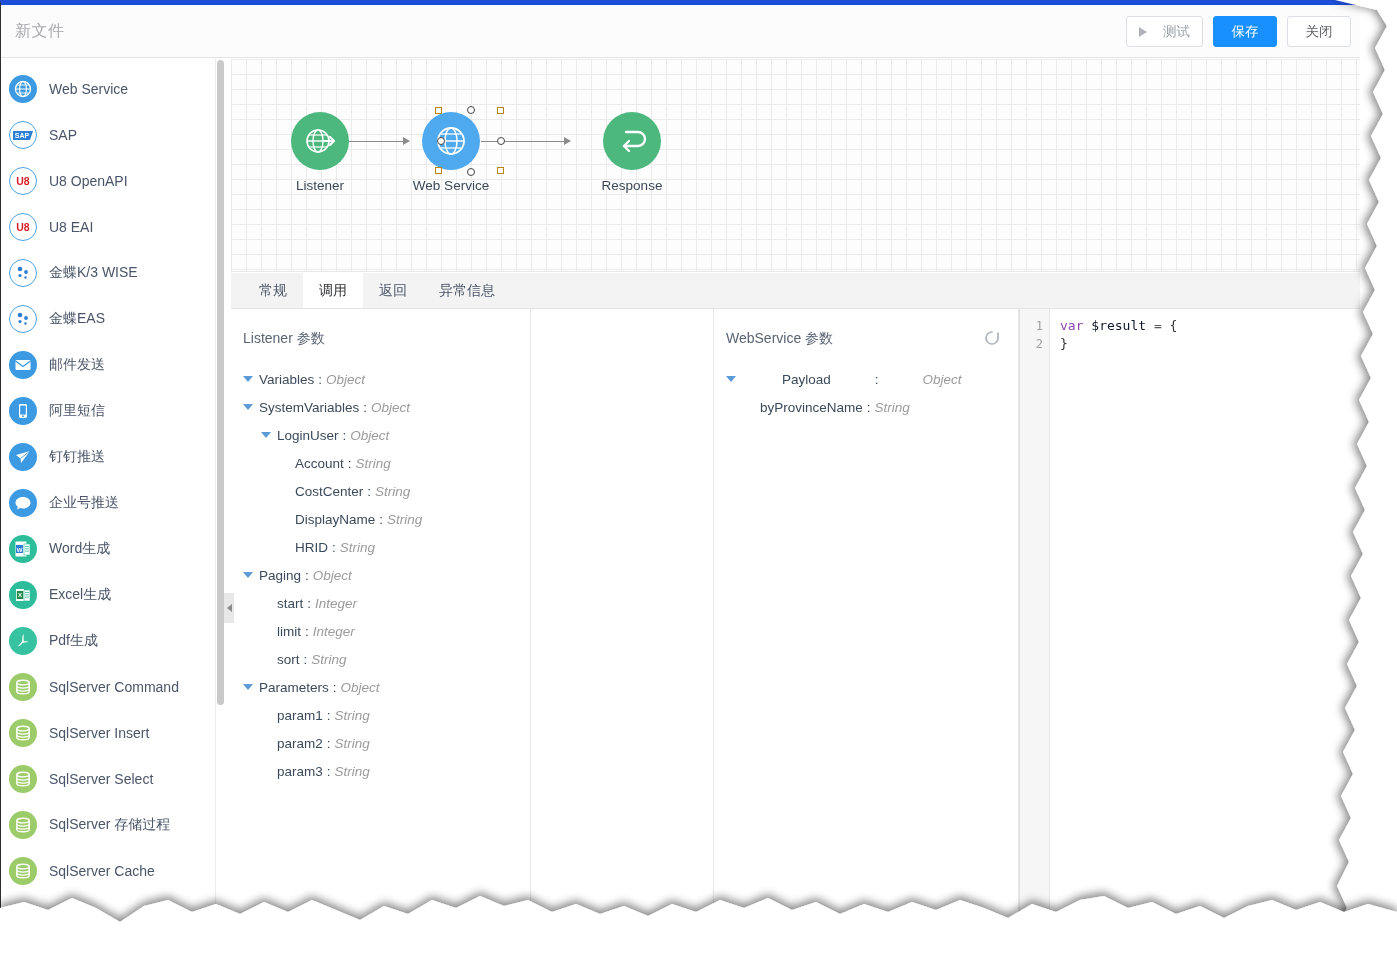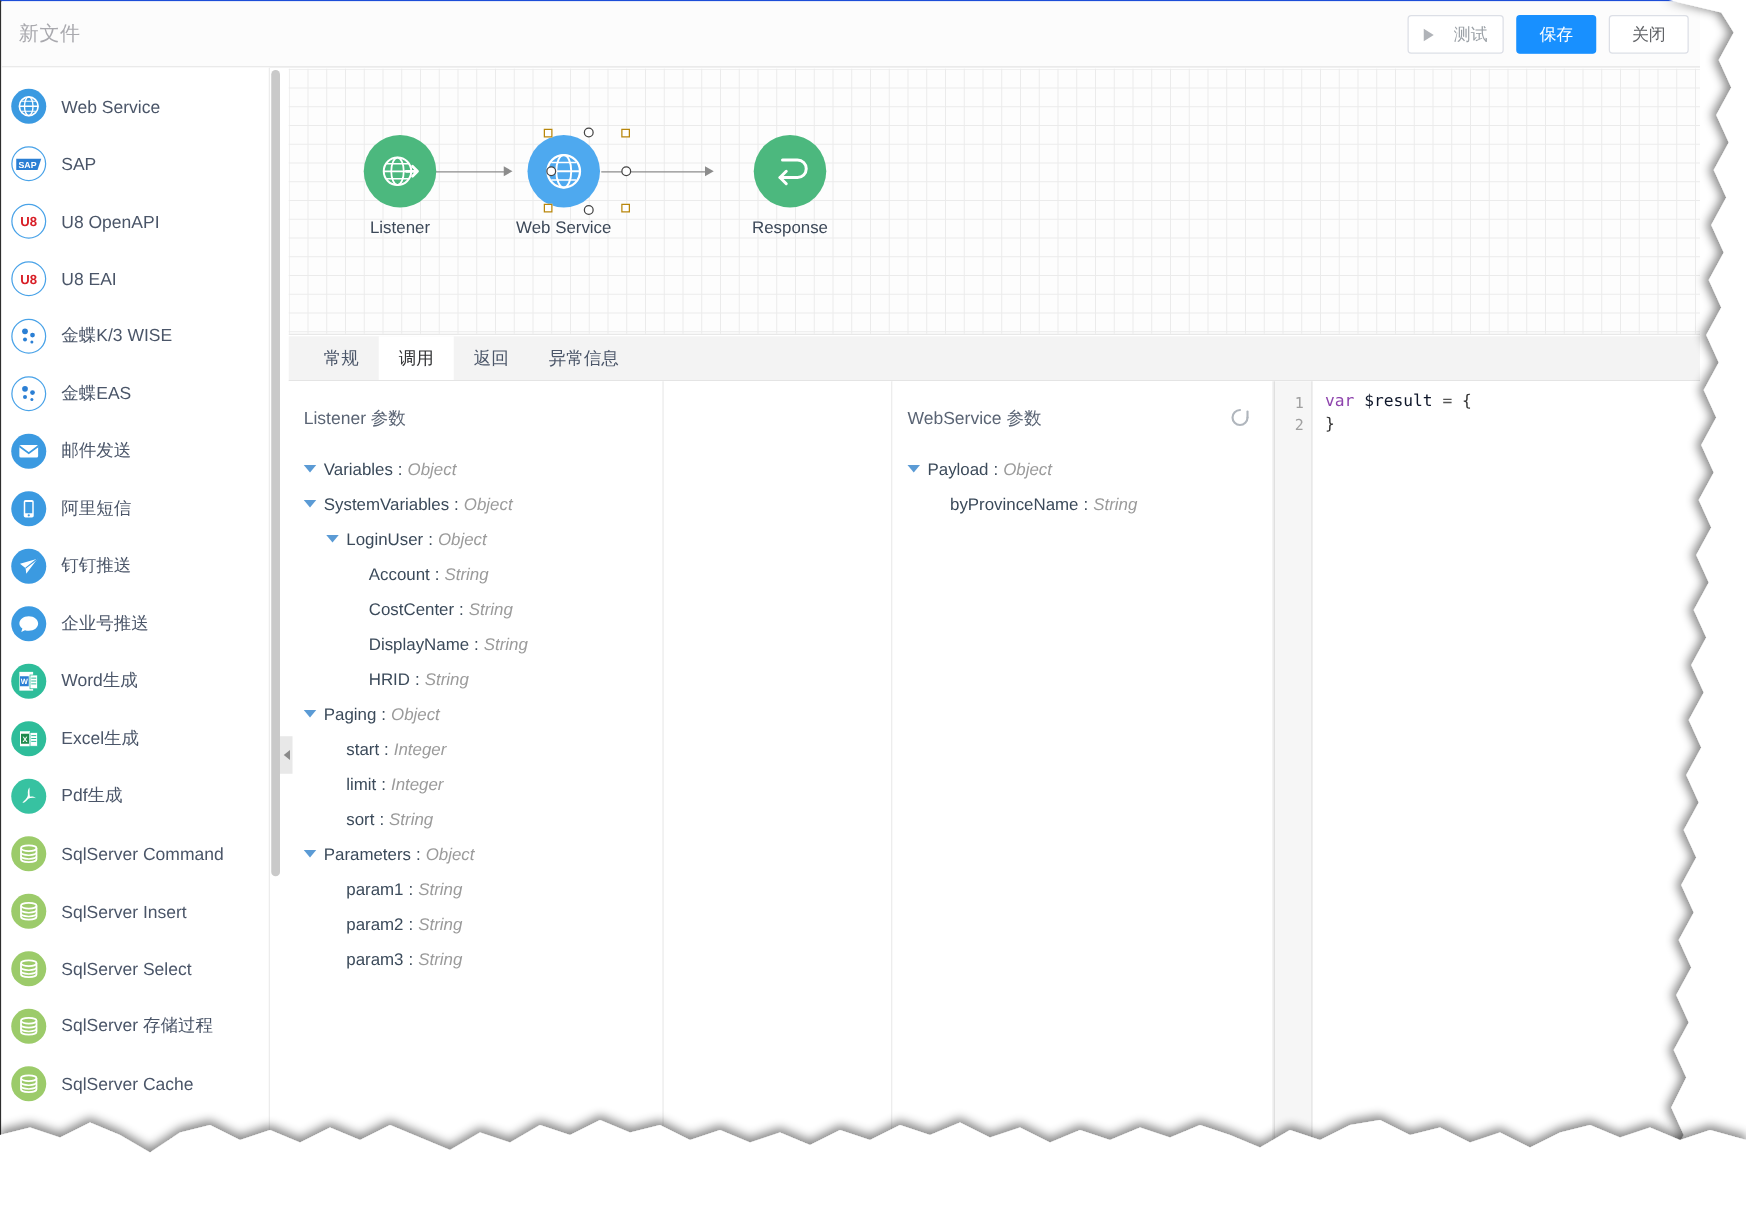--- a/index.html
+++ b/index.html
@@ -16,21 +16,21 @@
     position: relative;
     width: 1397px; height: 976px;
     background: #ffffff;
     overflow: hidden;
   }
   #app {
     position: absolute;
     left: 0; top: 0;
     width: 1360px; height: 940px;
     background: #fff;
-    border-top: 1px solid #1d4ed8;
+    border-top: 5px solid #1d4ed8;
     border-left: 1px solid #2e2e2e;
     overflow: hidden;
   }
 
   
   .torn {
     position: absolute;
     pointer-events: none;
     z-index: 60;
   }
@@ -628,21 +628,21 @@
 
       <div class="panel" id="panel-webservice">
         <div class="panel-title">WebService 参数</div>
         <div id="refresh-btn">
           <svg width="20" height="20" viewBox="0 0 20 20">
             <path d="M16 10 A6 6 0 1 1 10 4" fill="none" stroke="#b0b6bd" stroke-width="1.7" stroke-linecap="round"></path>
             <path d="M16 10 L16 5.2" fill="none" stroke="#b0b6bd" stroke-width="1.7" stroke-linecap="round"></path>
           </svg>
         </div>
         <div class="tree" id="webservice-tree">
-            <div class="tree-row" style="padding-left: 12px;">
+            <div class="tree-row" style="padding-left: 12px; gap: 40px;">
               <span class="caret-dn"></span>
               <span class="tree-key">Payload</span>
               <span class="tree-sep">:</span>
               <span class="tree-type">Object</span>
             </div>
             <div class="tree-row" style="padding-left: 46px;">
               <span class="tree-key">byProvinceName</span>
               <span class="tree-sep">:</span>
               <span class="tree-type">String</span>
             </div>

